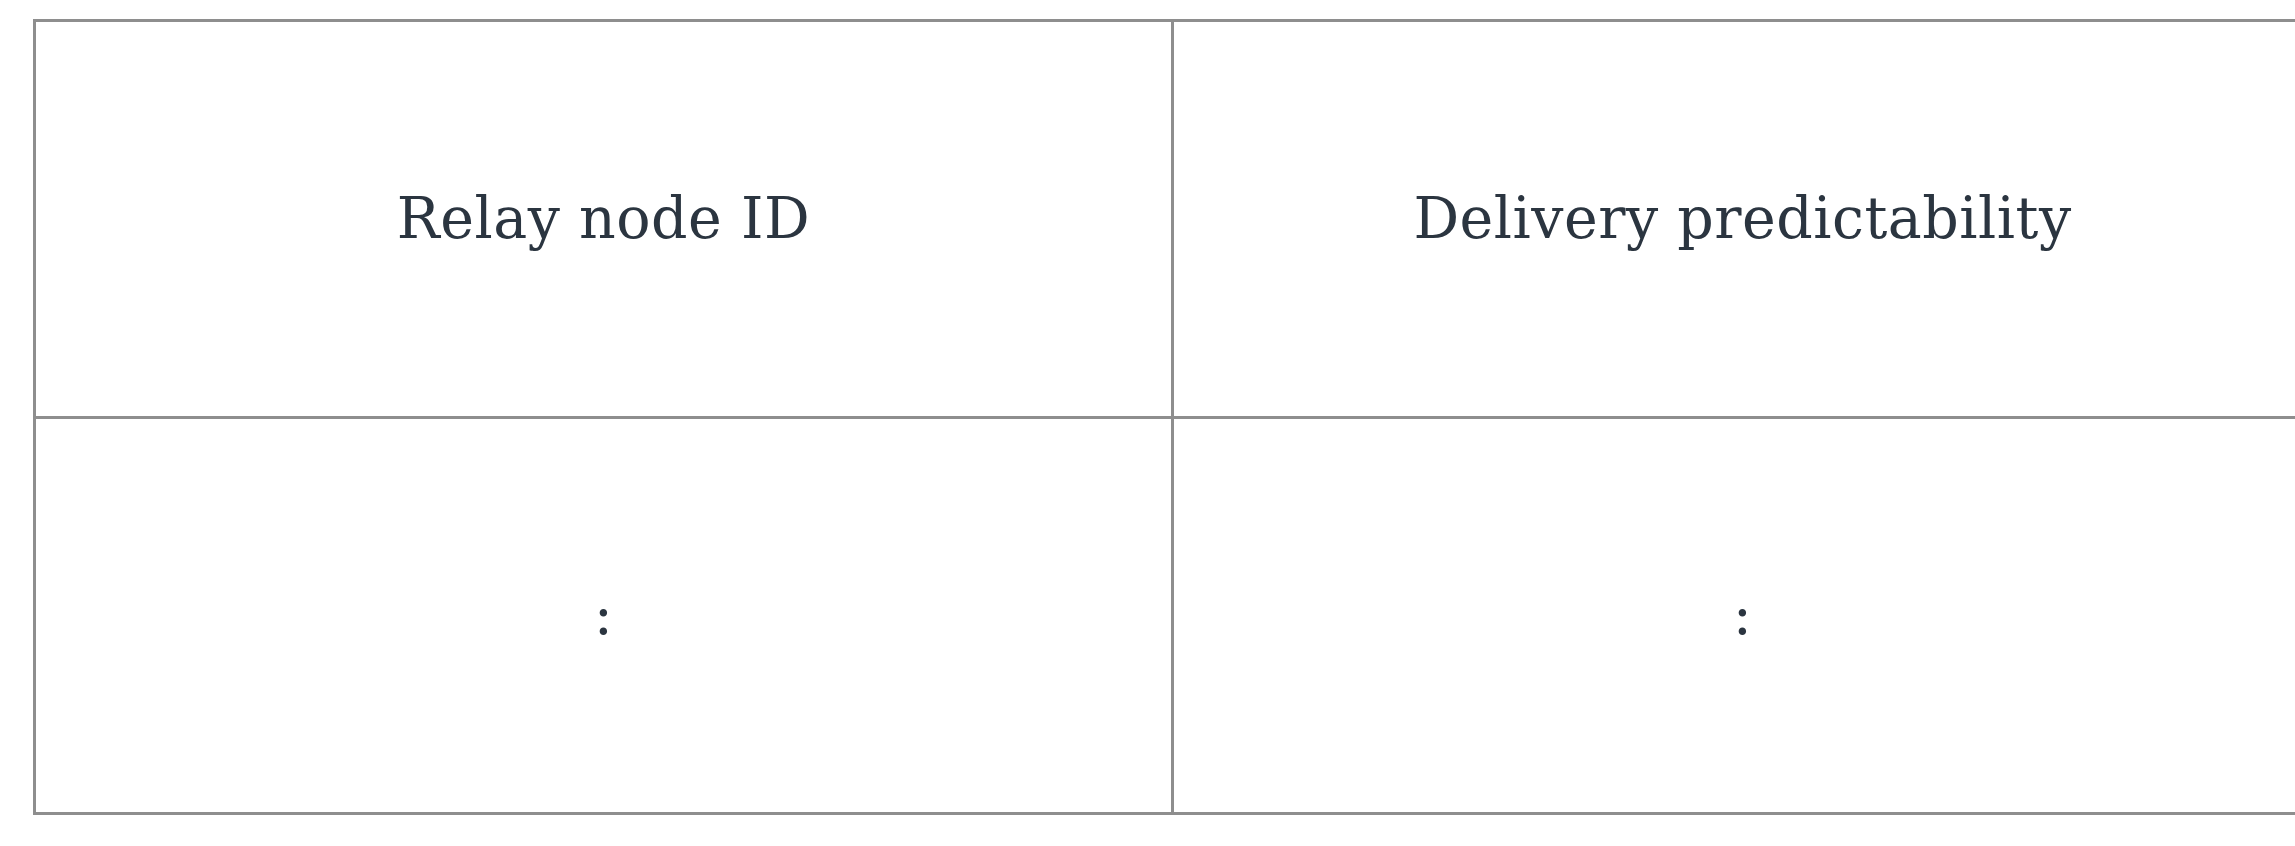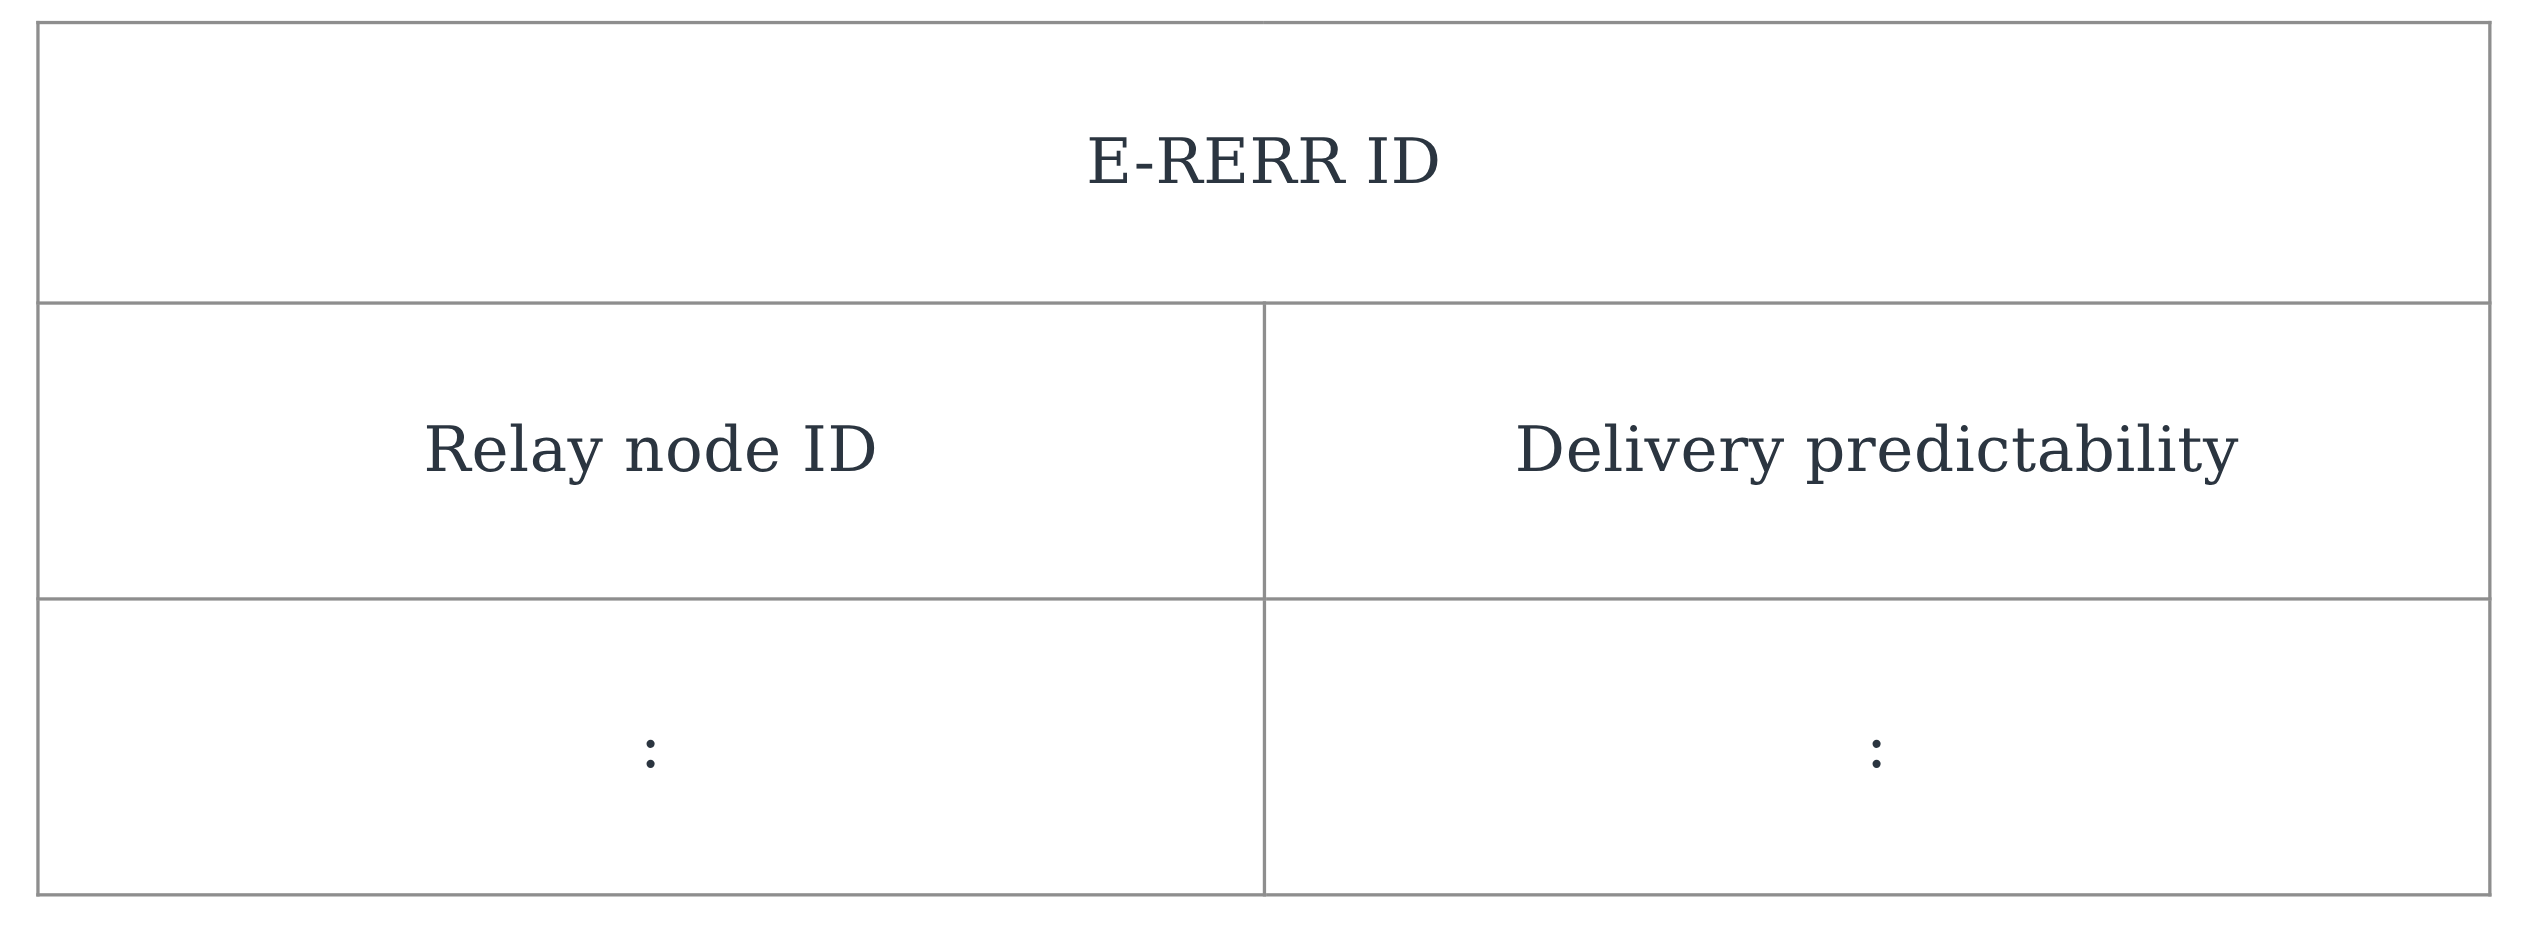--- a/index.html
+++ b/index.html
@@ -66,23 +66,20 @@
     letter-spacing: 0;
   }
 </style>
 </head>
 <body>
 
 <div class="table-wrap">
   <table class="packet-table">
     <tbody>
 
-      <tr class="row-tall">
-        <td colspan="2">E-RERR ID</td>
-      </tr>
 
 
 
 
       <tr class="row-5">
         <td class="col-left">Relay node ID</td>
         <td class="col-right">Delivery predictability</td>
       </tr>
 
       <tr class="row-6">

